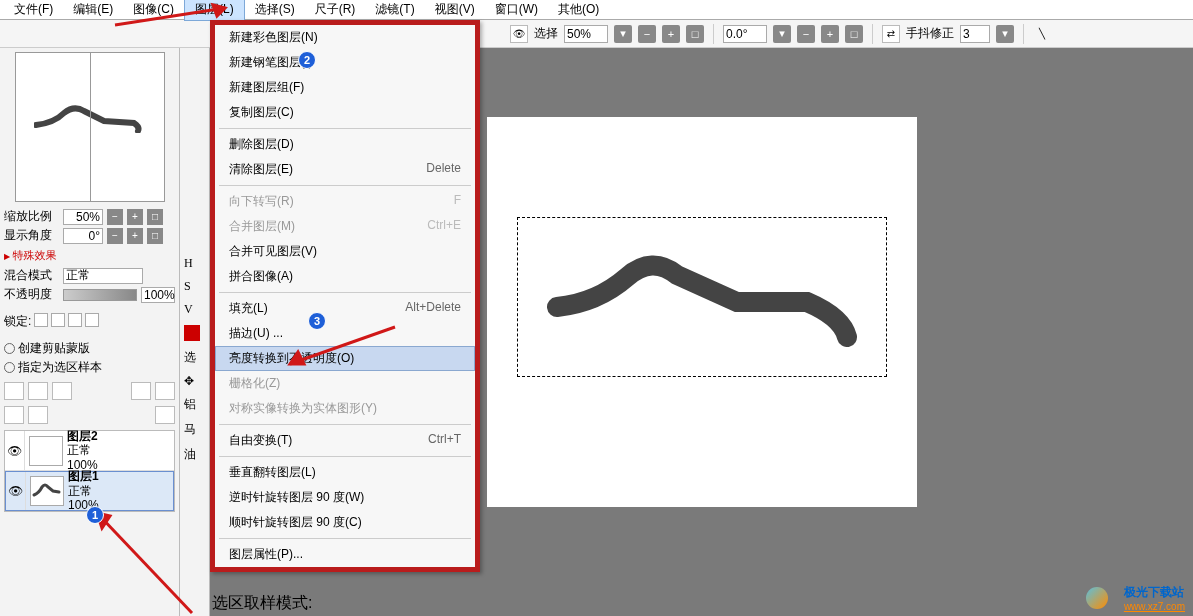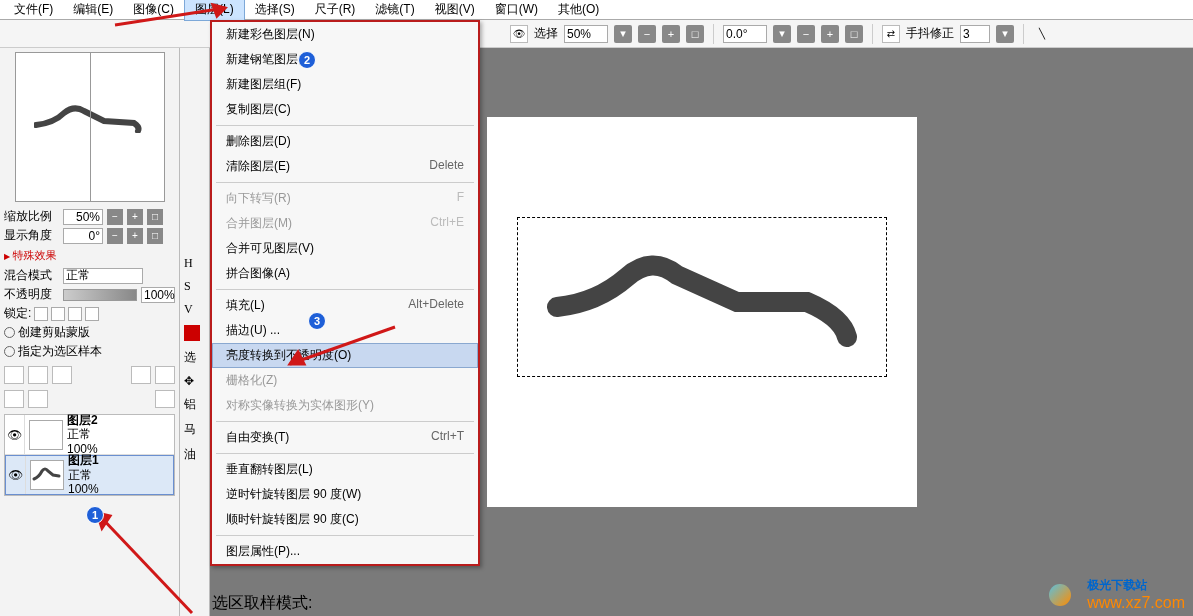--- a/index.html
+++ b/index.html
@@ -20,21 +20,21 @@
 .left-panel { width: 180px; background: #f3f3f3; border-right: 1px solid #bbb; padding: 4px; }
 .thumb { width: 150px; height: 150px; background: #fff; border: 1px solid #999; margin: 0 auto 6px; position: relative; }
 .thumb::after { content: ""; position: absolute; top: 0; bottom: 0; left: 50%; width: 1px; background: #999; }
 .thumb-stroke { position: absolute; top: 50px; left: 18px; width: 110px; height: 30px; }
 .slider-row { display: flex; align-items: center; gap: 4px; margin: 2px 0; }
 .slider-label { width: 55px; }
 .slider-val { width: 40px; text-align: right; border: 1px solid #aaa; background: #fff; padding: 0 2px; }
 .mini-btn { width: 16px; height: 16px; background: #888; color: #fff; display: inline-flex; align-items: center; justify-content: center; font-size: 10px; }
 .collapser { color: #c00; font-size: 11px; margin: 4px 0; cursor: default; }
 .collapser::before { content: "▶ "; color: #c00; font-size: 8px; }
-.lock-row { display: flex; align-items: center; gap: 3px; margin: 2px 0; }
+.lock-row { display: flex; gap: 3px; margin: 10px 0; }
 .lock-icon { width: 14px; height: 14px; border: 1px solid #aaa; background: #fff; display: inline-block; }
 .radio-row { display: flex; align-items: center; gap: 3px; margin: 2px 0; }
 .radio { width: 11px; height: 11px; border: 1px solid #666; border-radius: 50%; }
 .layer-toolbar { display: flex; gap: 4px; margin: 6px 0; flex-wrap: wrap; }
 .layer-tb-icon { width: 20px; height: 18px; border: 1px solid #bbb; background: #fff; }
 .layer-list { border: 1px solid #bbb; background: #fff; }
 .layer-item { display: flex; align-items: center; border-bottom: 1px solid #ddd; height: 40px; }
 .layer-item.selected { background: #dce8f7; border: 1px solid #6a8fd0; }
 .layer-eye { width: 20px; text-align: center; border-right: 1px solid #ddd; height: 100%; display: flex; align-items: center; justify-content: center; }
 .layer-thumb { width: 34px; height: 30px; border: 1px solid #aaa; margin: 0 4px; background: #fff; position: relative; }
@@ -42,34 +42,34 @@
 .layer-info div:first-child { font-weight: bold; }
 
 .mid-panel { width: 30px; background: #f3f3f3; border-right: 1px solid #bbb; padding-top: 200px; }
 .mid-char { margin: 8px 4px; font-family: serif; }
 
 .canvas-area { flex: 1; background: #7a7a7a; position: relative; display: flex; align-items: center; justify-content: center; }
 .canvas { width: 430px; height: 390px; background: #fff; position: relative; margin-top: -40px; }
 .selection { position: absolute; top: 100px; left: 30px; width: 370px; height: 160px; border: 1px dashed #000; }
 .big-stroke { position: absolute; top: 130px; left: 60px; }
 
-.dropdown { position: absolute; top: 20px; left: 210px; width: 270px; background: #f7f7f7; border: 2px solid #b91c1c; box-shadow: 2px 2px 4px rgba(0,0,0,0.3); z-index: 100; }
+.dropdown { position: absolute; top: 20px; left: 210px; width: 270px; background: #f7f7f7; border: 5px solid #b91c1c; box-shadow: 2px 2px 4px rgba(0,0,0,0.3); z-index: 100; }
 .dd-item { padding: 4px 14px; display: flex; justify-content: space-between; cursor: default; }
 .dd-item.highlighted { background: #c8d8f0; border: 1px solid #8aa8d0; padding: 3px 13px; }
 .dd-item.disabled { color: #999; }
 .dd-sep { height: 1px; background: #ccc; margin: 3px 4px; }
 .shortcut { color: #666; }
 .dd-item.disabled .shortcut { color: #bbb; }
 
 .annotation-num { position: absolute; width: 18px; height: 18px; border-radius: 50%; background: #1e5fd8; color: #fff; display: flex; align-items: center; justify-content: center; font-size: 11px; font-weight: bold; z-index: 200; border: 1px solid #fff; }
 .arrow { position: absolute; z-index: 150; stroke: #d01818; stroke-width: 3; fill: #d01818; }
 .watermark { position: absolute; bottom: 4px; right: 8px; display: flex; align-items: center; gap: 16px; font-size: 13px; }
 .watermark-logo { width: 22px; height: 22px; border-radius: 50%; background: linear-gradient(135deg, #5bc0de, #ff8c00); }
 .watermark-text1 { color: #0066cc; font-weight: bold; }
-.watermark-text2 { color: #ff8800; font-size: 16px; }
+.watermark-text2 { color: #ff8800; font-size: 10px; text-decoration: underline; }
 .bottom-label { position: absolute; bottom: 2px; left: 212px; font-size: 16px; }
 </style>
 </head>
 <body>
 
 <div class="menubar">
   <span class="menubar-item">文件(F)</span>
   <span class="menubar-item">编辑(E)</span>
   <span class="menubar-item">图像(C)</span>
   <span class="menubar-item active">图层(L)</span>

